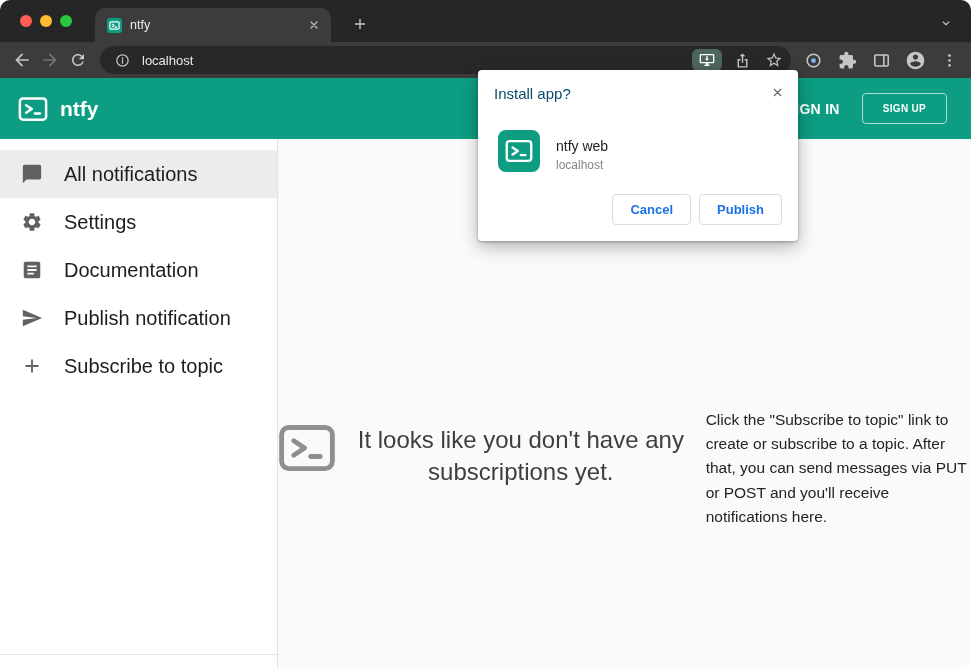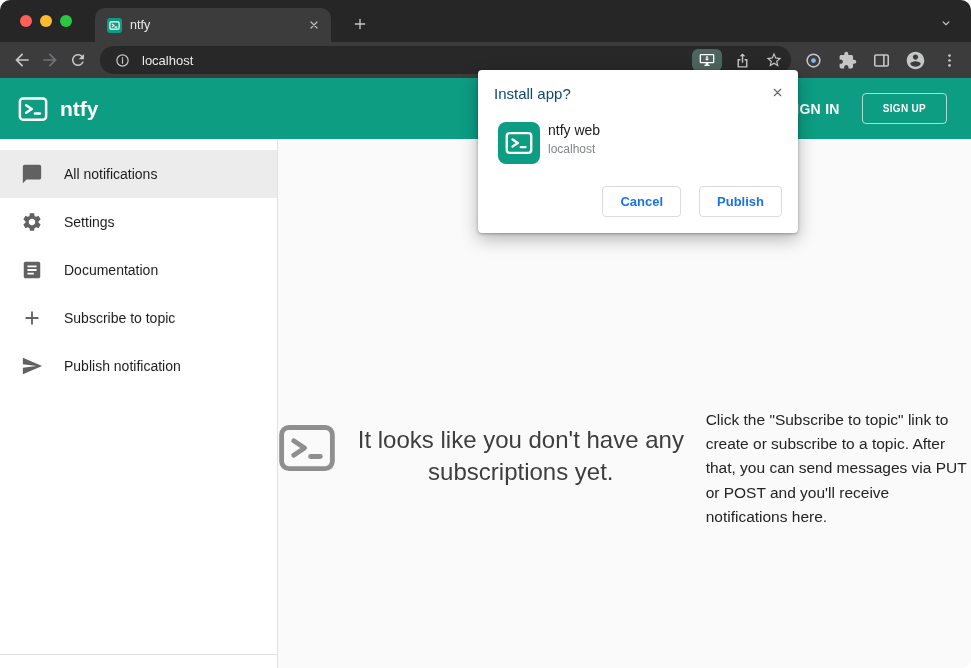--- a/index.html
+++ b/index.html
@@ -36,44 +36,44 @@
   .logo { width:30px; height:30px; color:#fff; flex:none; }
   .logo svg { width:30px; height:30px; }
   .appname { color:#fff; font-size:21px; font-weight:bold; }
   .flex-spacer { flex:1; }
   .signin { color:#fff; font-size:14px; font-weight:bold; letter-spacing:.3px; padding:9px 10px; border-radius:4px; }
   .signup { color:#fff; font-size:10px; font-weight:bold; letter-spacing:.3px; padding:9px 20px; border:1px solid rgba(255,255,255,.65); border-radius:4px; }
 
   
   .content { display:flex; height:529px; }
   .sidebar { position:relative; width:278px; background:#fff; border-right:1px solid #e2e2e2; padding-top:11px; flex:none; }
-  .sideitem { height:48px; display:flex; align-items:center; gap:21px; padding:0 21px; font-size:14px; color:#1d1d1d; cursor:pointer; }
+  .sideitem { height:48px; display:flex; align-items:center; gap:21px; padding:0 21px; font-size:20px; color:#1d1d1d; cursor:pointer; }
   .sideitem.selected { background:#ececec; }
   .sicon { width:22px; height:22px; display:flex; align-items:center; justify-content:center; color:#616161; flex:none; }
   .sicon svg { width:22px; height:22px; fill:currentColor; }
   .sidebar-bottom-line { position:absolute; left:0; right:0; bottom:13px; border-top:1px solid #e2e2e2; }
 
   .main { flex:1; display:flex; flex-direction:row; align-items:center; padding-top:104px; background:#fafafa; }
   .empty-icon { width:58px; height:58px; color:#8f8f8f; margin-bottom:16px; }
   .empty-icon svg { width:58px; height:58px; }
   .empty-heading { font-size:24px; font-weight:400; color:#3e3e3e; text-align:center; max-width:460px; line-height:1.32; }
   .empty-text { width:372px; font-size:15.5px; line-height:1.55; color:#242424; margin-top:26px; }
   .empty-text2 { margin-top:22px; }
   a.tlink { color:var(--teal,#0c9d82); text-decoration:underline; }
 
   
   .install-dialog { position:absolute; left:478px; top:70px; width:320px; background:#fff; border-radius:4px; padding:15px 16px 16px; box-shadow:0 1px 3px rgba(0,0,0,.3), 0 6px 18px rgba(0,0,0,.28); z-index:10; }
   .id-title { font-size:15px; color:#0c4a6e; }
   .id-close { position:absolute; top:11px; right:10px; width:22px; height:22px; display:flex; align-items:center; justify-content:center; color:#5f6368; }
-  .id-row { display:flex; align-items:flex-start; gap:8px; margin-top:20px; padding-left:4px; }
+  .id-row { display:flex; align-items:flex-end; gap:16px; margin-top:28px; padding-left:4px; }
   .id-appicon { width:42px; height:42px; background:var(--teal,#0c9d82); border-radius:8px; display:flex; align-items:center; justify-content:center; color:#fff; flex:none; }
   .id-appicon svg { width:28px; height:28px; }
   .id-name { font-size:14px; color:#202124; }
   .id-origin { font-size:12px; color:#80868b; margin-top:4px; }
-  .id-buttons { display:flex; justify-content:flex-end; gap:18px; margin-top:22px; }
+  .id-buttons { display:flex; justify-content:flex-end; gap:8px; margin-top:22px; }
   .id-btn { border:1px solid #dadce0; border-radius:4px; background:#fff; color:var(--link_blue,#1a73e8); font-size:13px; font-weight:bold; padding:7px 17px; }
 </style>
 </head>
 <body>
 
 <div class="window">
 
   <div class="tabstrip">
     <div class="traffic">
       <span class="light red"></span>
@@ -220,32 +220,32 @@
         <span class="sicon">
           <svg viewBox="0 0 24 24">
               <path d="M19 3H5c-1.1 0-2 .9-2 2v14c0 1.1.9 2 2 2h14c1.1 0 2-.9 2-2V5c0-1.1-.9-2-2-2zm-5 14H7v-2h7v2zm3-4H7v-2h10v2zm0-4H7V7h10v2z"></path>
             </svg>
         </span>
         <span class="slabel">Documentation</span>
       </div>
       <div class="sideitem">
         <span class="sicon">
           <svg viewBox="0 0 24 24">
+              <path d="M2.01 21L23 12 2.01 3 2 10l15 2-15 2z"></path>
+            </svg>
+        </span>
+        <span class="slabel">Publish notification</span>
+      </div>
+      <div class="sideitem">
+        <span class="sicon">
+          <svg viewBox="0 0 24 24">
               <path d="M19 13h-6v6h-2v-6H5v-2h6V5h2v6h6v2z"></path>
             </svg>
         </span>
         <span class="slabel">Subscribe to topic</span>
-      </div>
-      <div class="sideitem">
-        <span class="sicon">
-          <svg viewBox="0 0 24 24">
-              <path d="M2.01 21L23 12 2.01 3 2 10l15 2-15 2z"></path>
-            </svg>
-        </span>
-        <span class="slabel">Publish notification</span>
       </div>
       <div class="sidebar-bottom-line"></div>
     </aside>
 
     <main class="main">
       <div class="empty-icon">
         <svg viewBox="0 0 24 24">
             <rect x="1.5" y="3.5" width="21" height="17" rx="3" fill="none" stroke="currentColor" stroke-width="2"></rect>
             <path d="M6.5 9l4.5 3-4.5 3" fill="none" stroke="currentColor" stroke-width="2" stroke-linecap="round" stroke-linejoin="round"></path>
             <path d="M13.5 15.5h4" fill="none" stroke="currentColor" stroke-width="2" stroke-linecap="round"></path>

